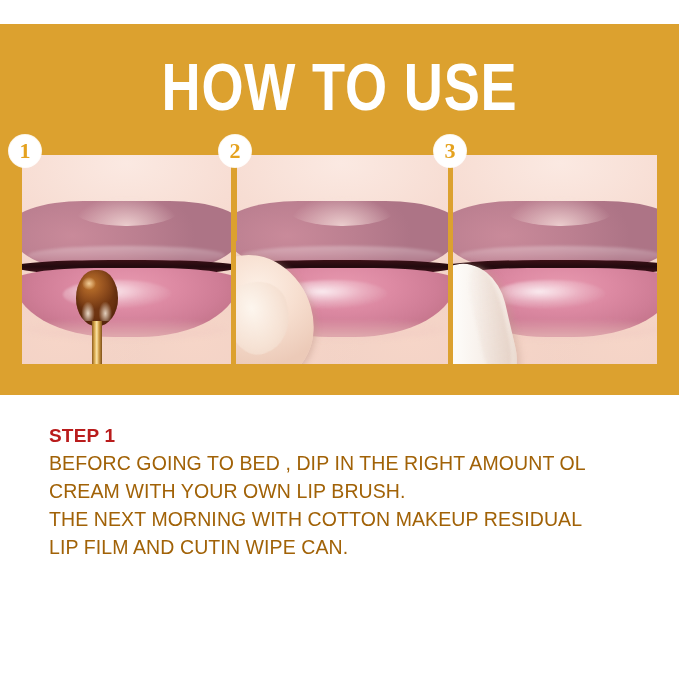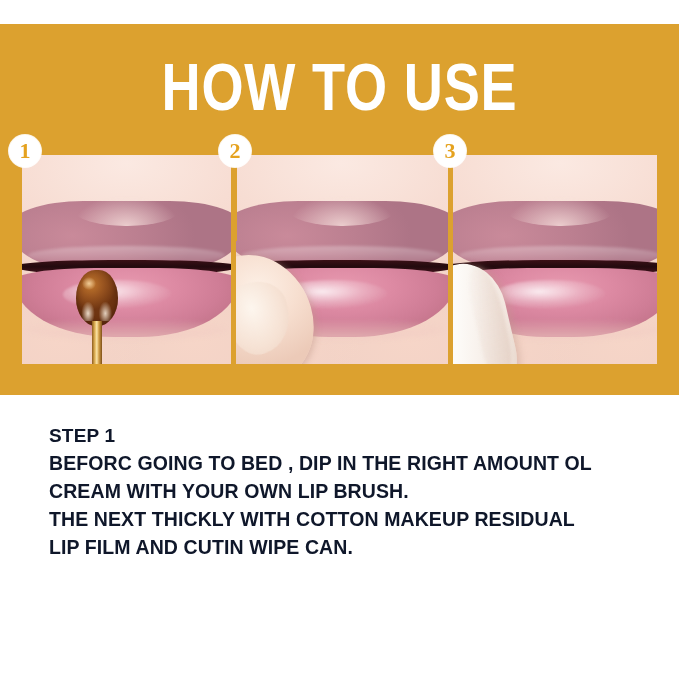--- a/index.html
+++ b/index.html
@@ -302,30 +302,30 @@
   .stem-3 { left: 448px; top: 127px; height: 90px; }
 
   
   .steps {
     position: absolute;
     left: 49px;
     top: 398px;
     width: 600px;
   }
   .step-head {
-    color: #0f172a;
+    color: #b91c1c;
     font-size: 19px;
     font-weight: bold;
     line-height: 27px;
     letter-spacing: .2px;
   }
   .step-body {
-    color: #0f172a;
+    color: #a16207;
     font-size: 19.5px;
-    font-weight: bold;
+    font-weight: normal;
     line-height: 28px;
     letter-spacing: .1px;
     white-space: pre-line;
   }
 </style>
 </head>
 <body>
 
 <div id="page">
 
@@ -377,18 +377,18 @@
   <div class="badge badge-2">2</div>
   <div class="badge badge-3">3</div>
 
   <div class="steps">
 
     <div class="step-head">STEP 1</div>
     <div class="step-body">BEFORC GOING TO BED , DIP IN THE RIGHT AMOUNT OL
 CREAM WITH YOUR OWN LIP BRUSH.</div>
 
 
-    <div class="step-body">THE NEXT THICKLY WITH COTTON MAKEUP RESIDUAL
+    <div class="step-body">THE NEXT MORNING WITH COTTON MAKEUP RESIDUAL
 LIP FILM AND CUTIN WIPE CAN.</div>
 
   </div>
 
 </div>
 
 </body></html>

